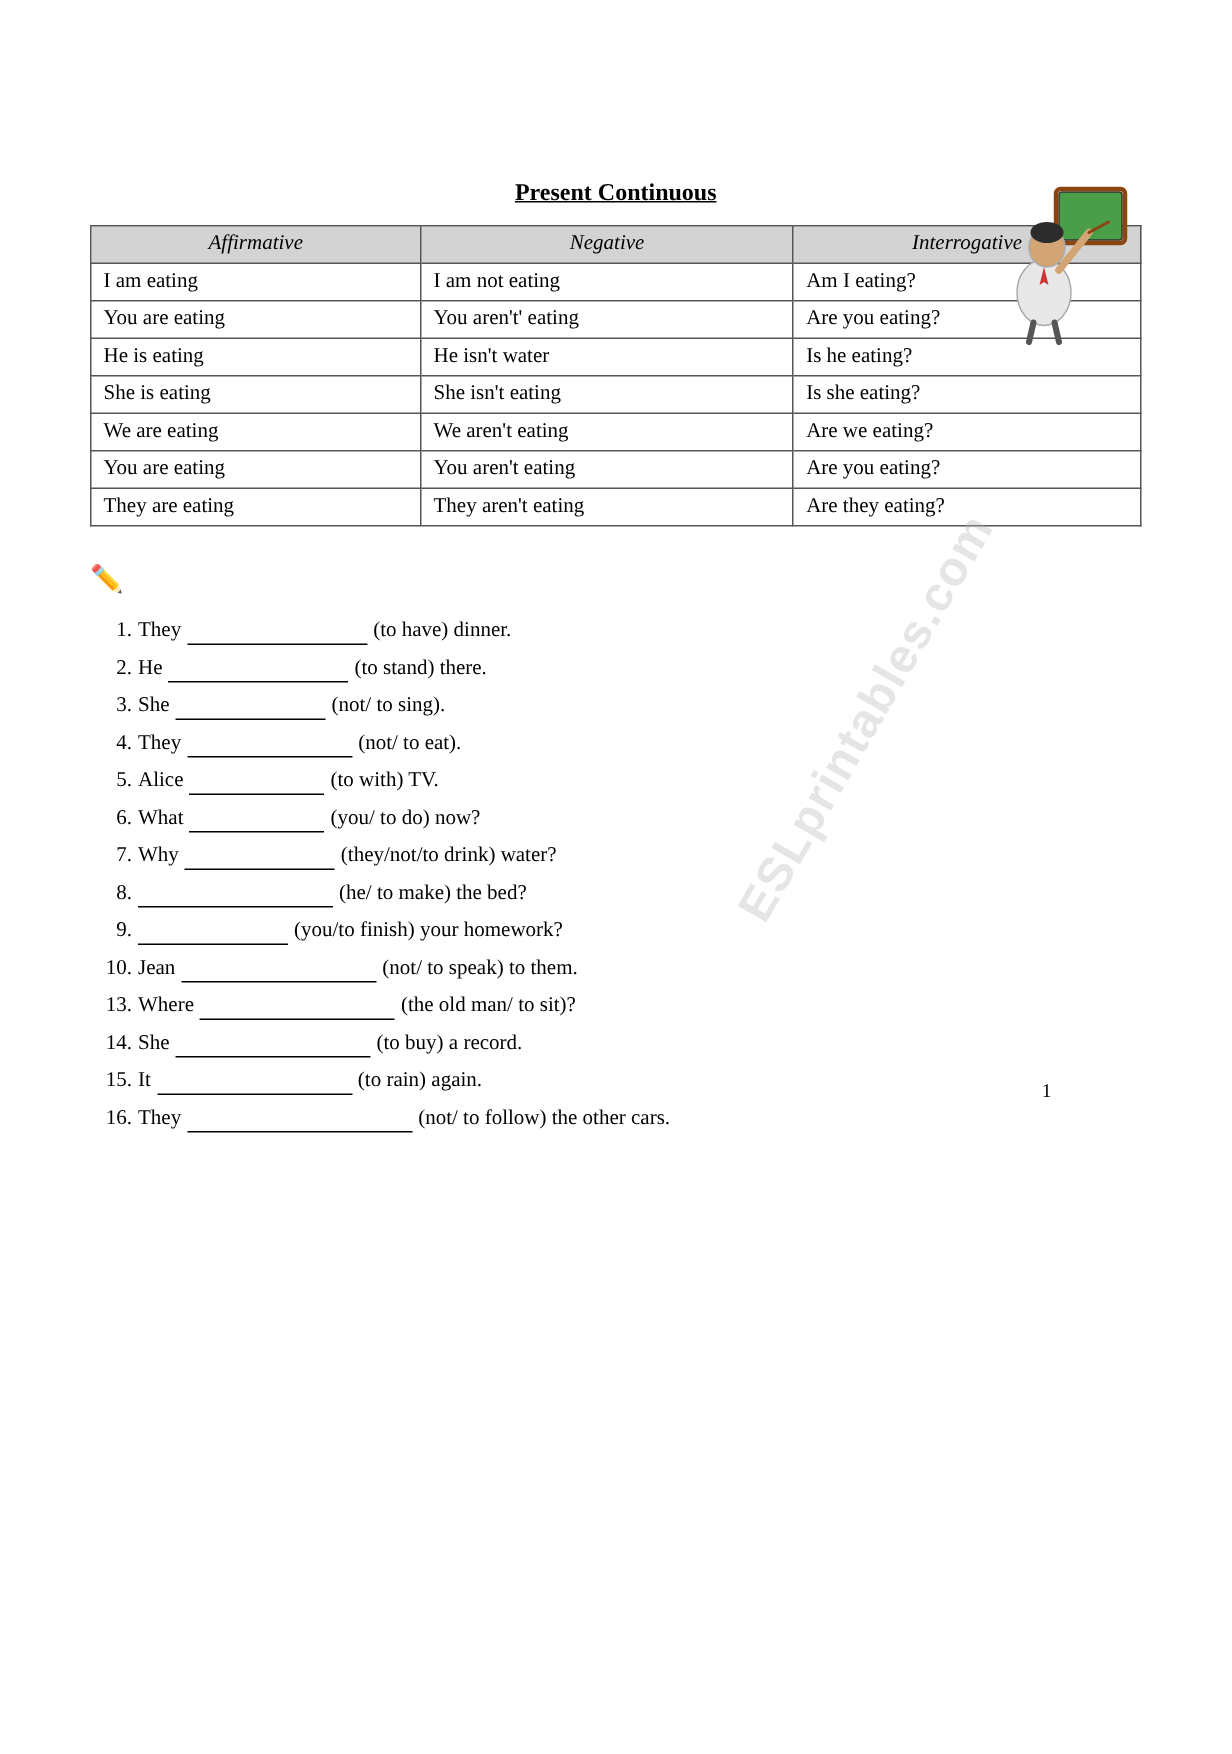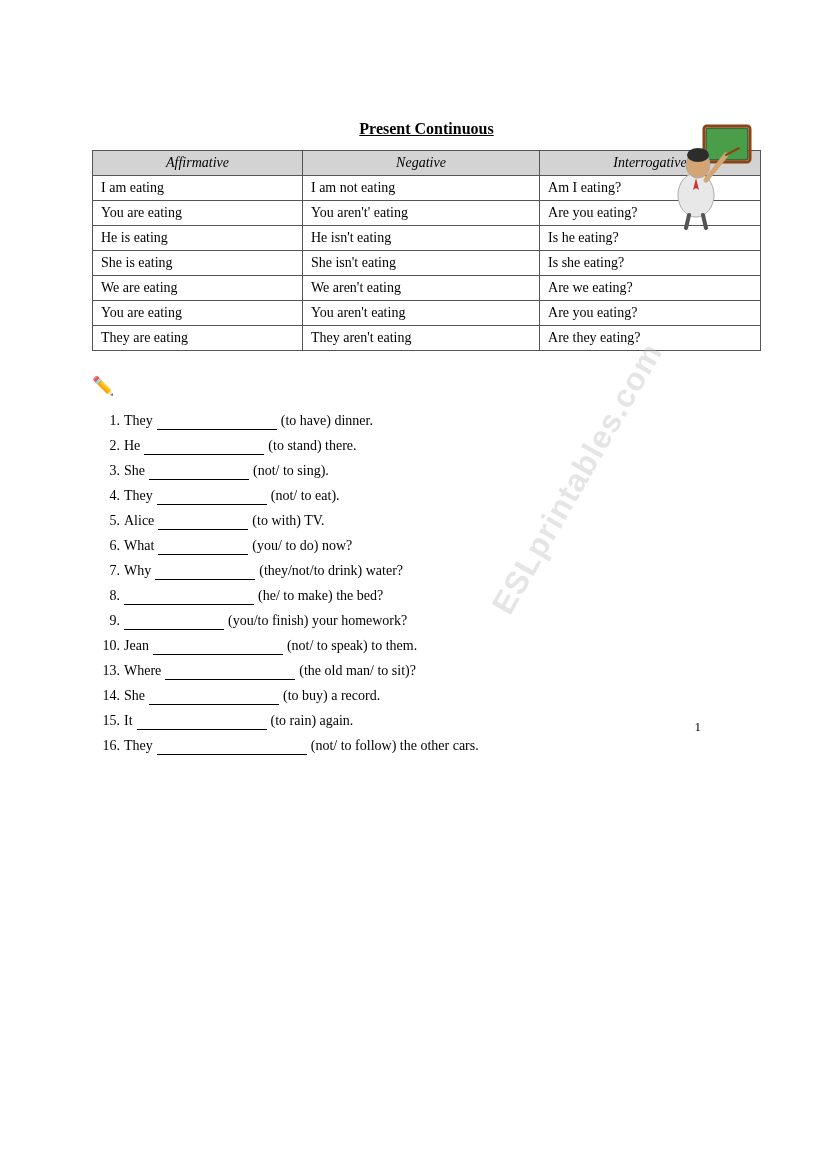--- a/index.html
+++ b/index.html
@@ -10,21 +10,20 @@
       font-size: 14px;
       color: #000;
       width: 821px;
       min-height: 1169px;
       position: relative;
       padding: 20px 60px 60px 60px;
     }
 
     .page-wrapper {
       position: relative;
-      margin-left: 32px;
     }
 
     
     .teacher-illustration {
       position: absolute;
       top: 0;
       right: 0;
       width: 110px;
       height: 110px;
     }
@@ -196,21 +195,21 @@
           <td>I am not eating</td>
           <td>Am I eating?</td>
         </tr>
         <tr>
           <td>You are eating</td>
           <td>You aren't' eating</td>
           <td>Are you eating?</td>
         </tr>
         <tr>
           <td>He is eating</td>
-          <td>He isn't eating</td>
+          <td>He isn't water</td>
           <td>Is he eating?</td>
         </tr>
         <tr>
           <td>She is eating</td>
           <td>She isn't eating</td>
           <td>Is she eating?</td>
         </tr>
         <tr>
           <td>We are eating</td>
           <td>We aren't eating</td>

